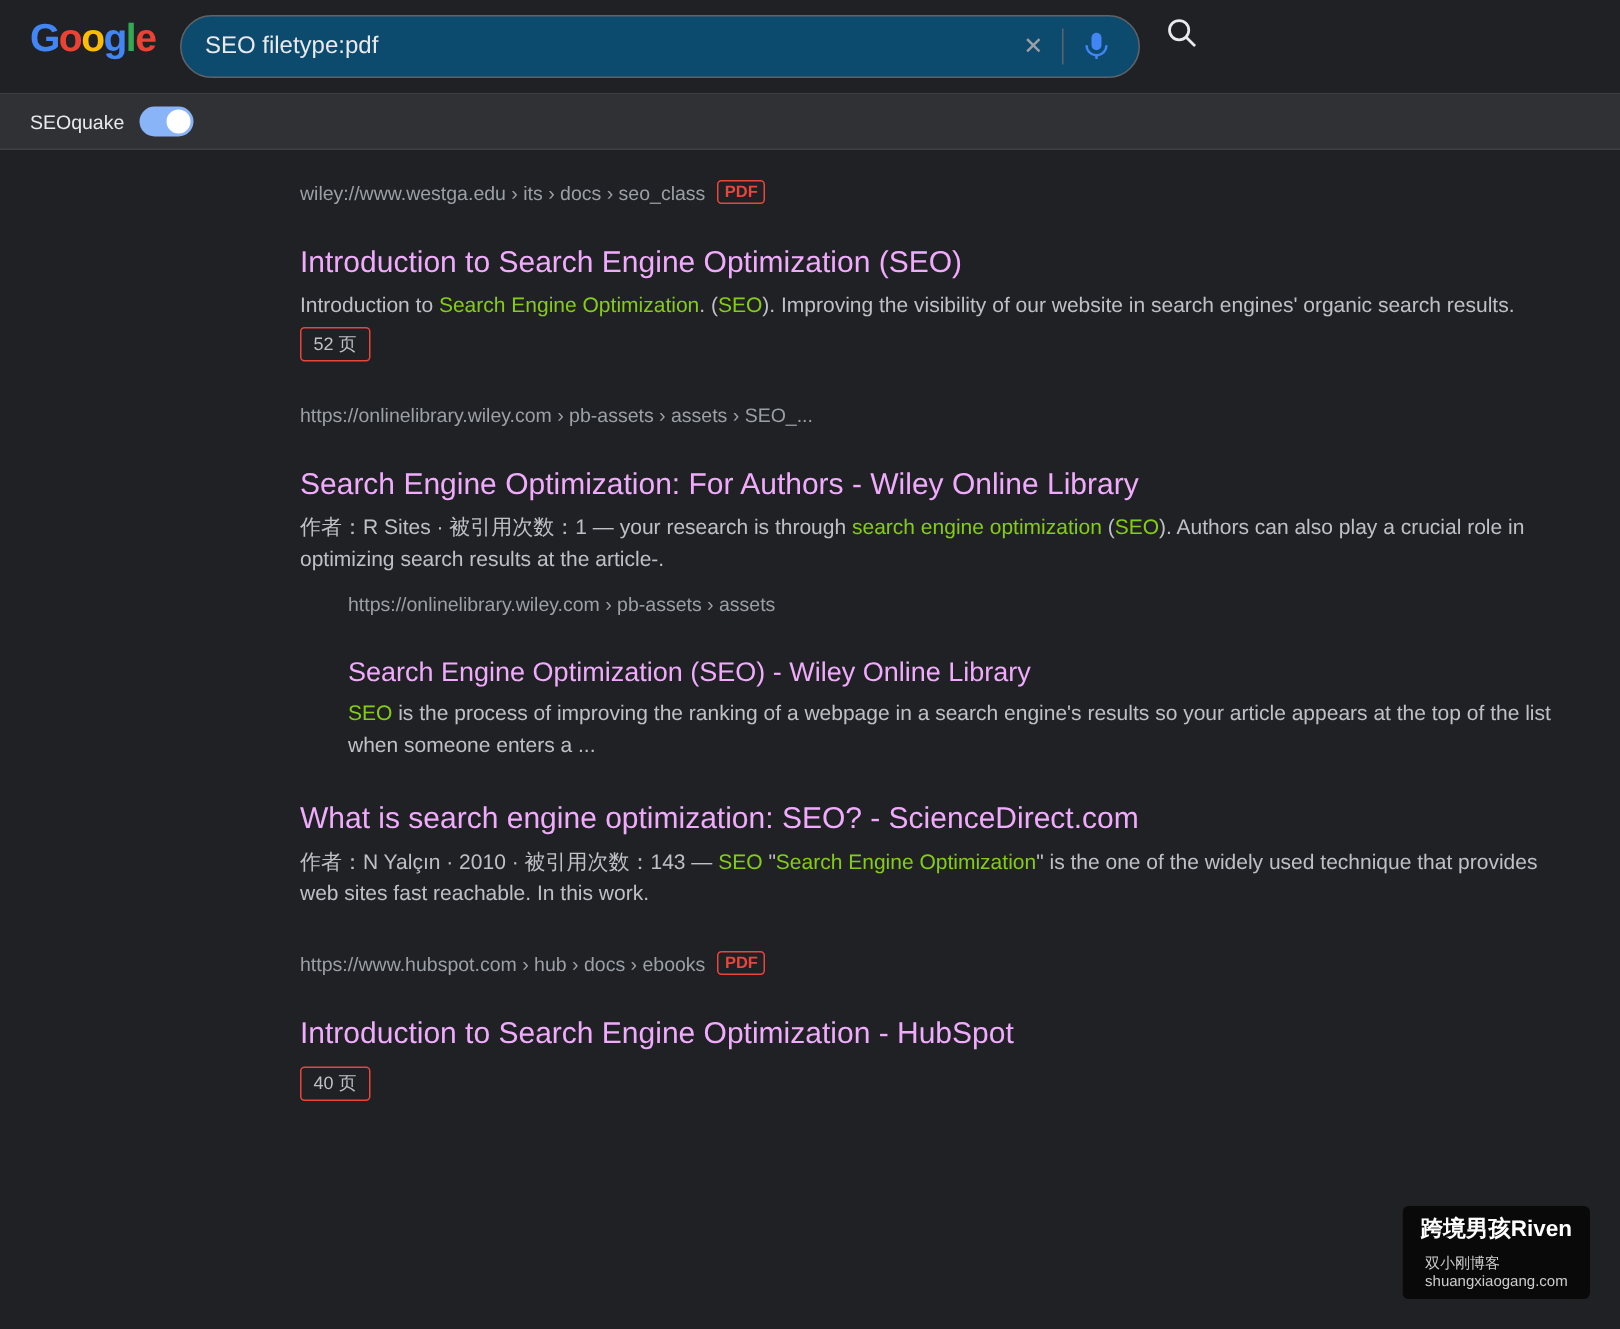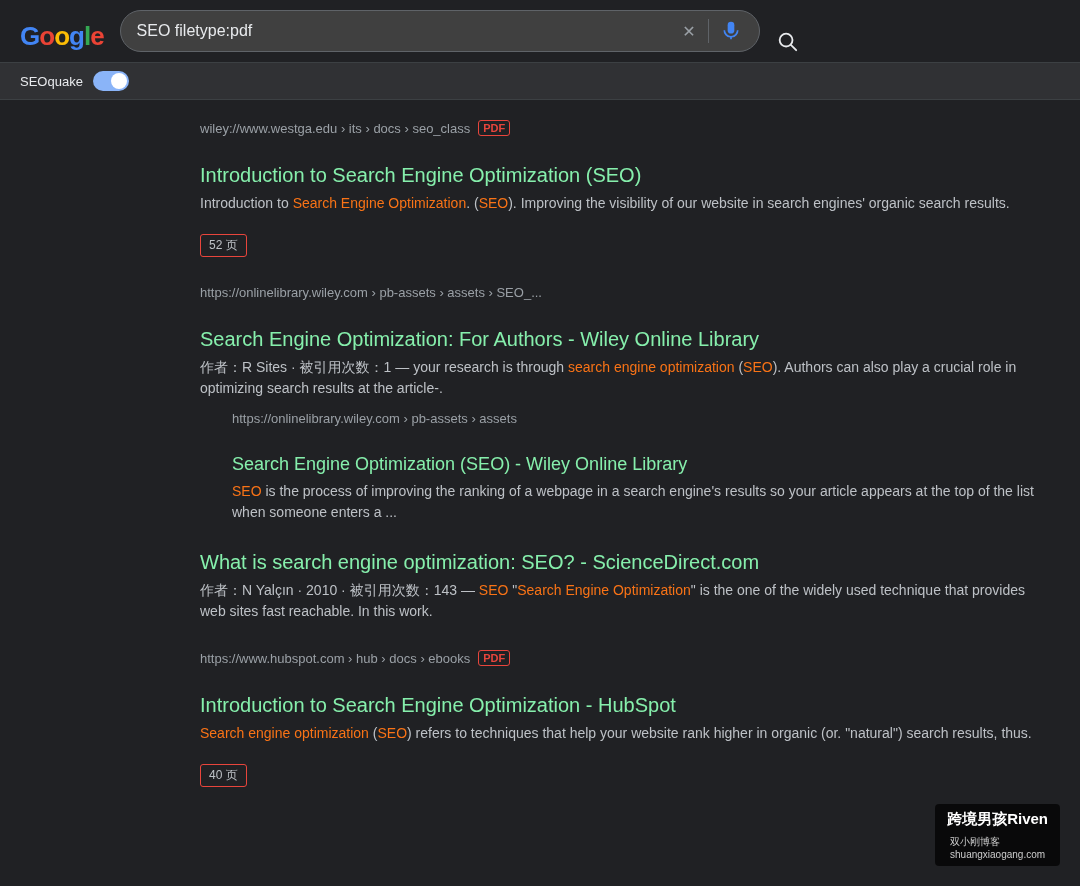--- a/index.html
+++ b/index.html
@@ -9,41 +9,41 @@
       font-family: Arial, sans-serif;
       font-size: 14px;
       width: 1080px;
       min-height: 886px;
       overflow-x: hidden;
     }
 
     
     .header {
       display: flex;
-      align-items: flex-end;
+      align-items: flex-start;
       padding: 10px 20px;
       background: #202124;
       border-bottom: 1px solid #3c4043;
       gap: 16px;
     }
     .google-logo {
       font-size: 26px;
       font-weight: bold;
       letter-spacing: -1px;
       flex-shrink: 0;
     }
     .google-logo .g-blue { color: #4285f4; }
     .google-logo .g-red { color: #ea4335; }
     .google-logo .g-yellow { color: #fbbc05; }
     .google-logo .g-green { color: #34a853; }
 
     .search-bar {
       display: flex;
       align-items: center;
-      background: #404040;
+      background: #0c4a6e;
       border: 1px solid #5f6368;
       border-radius: 24px;
       padding: 8px 16px;
       flex: 1;
       max-width: 640px;
       gap: 9px;
     }
     .search-bar input {
       background: transparent;
       border: none;
@@ -138,44 +138,44 @@
     }
     .pdf-badge {
       border: 1px solid #e8453c;
       color: #e8453c;
       font-size: 11px;
       font-weight: bold;
       padding: 1px 4px;
       border-radius: 3px;
     }
     .result-title {
-      color: #86efac;
+      color: #f0abfc;
       font-size: 20px;
       font-weight: normal;
       text-decoration: none;
       display: block;
       margin-bottom: 6px;
       cursor: pointer;
       margin-top: 28px;
     }
     .result-snippet {
       color: #bdc1c6;
       font-size: 14px;
       line-height: 1.5;
     }
-    .highlight-orange { color: #f97316; }
+    .highlight-orange { color: #84cc16; }
 
     .page-count-badge {
       display: inline-block;
       border: 1px solid #e8453c;
       color: #bdc1c6;
       font-size: 12px;
       padding: 2px 8px;
       border-radius: 3px;
-      margin-top: 20px;
+      margin-top: 4px;
     }
 
     
     .sub-result {
       margin-left: 32px;
       margin-top: 12px;
       border-left: none;
     }
     .sub-result .result-url {
       font-size: 13px;
@@ -281,23 +281,20 @@
       作者：N Yalçın · 2010 · 被引用次数：143 — <span class="highlight-orange">SEO</span> "<span class="highlight-orange">Search Engine Optimization</span>" is the one of the widely used technique that provides web sites fast reachable. In this work.
     </div>
   </div>
 
   <div class="result-item">
     <div class="result-url-row">
       <span class="result-url">https://www.hubspot.com › hub › docs › ebooks</span>
       <span class="pdf-badge">PDF</span>
     </div>
     <a class="result-title">Introduction to Search Engine Optimization - HubSpot</a>
-    <div class="result-snippet">
-      <span class="highlight-orange">Search engine optimization</span> (<span class="highlight-orange">SEO</span>) refers to techniques that help your website rank higher in organic (or. "natural") search results, thus.
-    </div>
     <div class="page-count-badge">40 页</div>
   </div>
 
 </div>
 
 <div class="watermark">
   <div class="watermark-main">跨境男孩Riven</div>
   <div class="watermark-sub">
     <span>双小刚博客</span><br>
     <span>shuangxiaogang.com</span>

